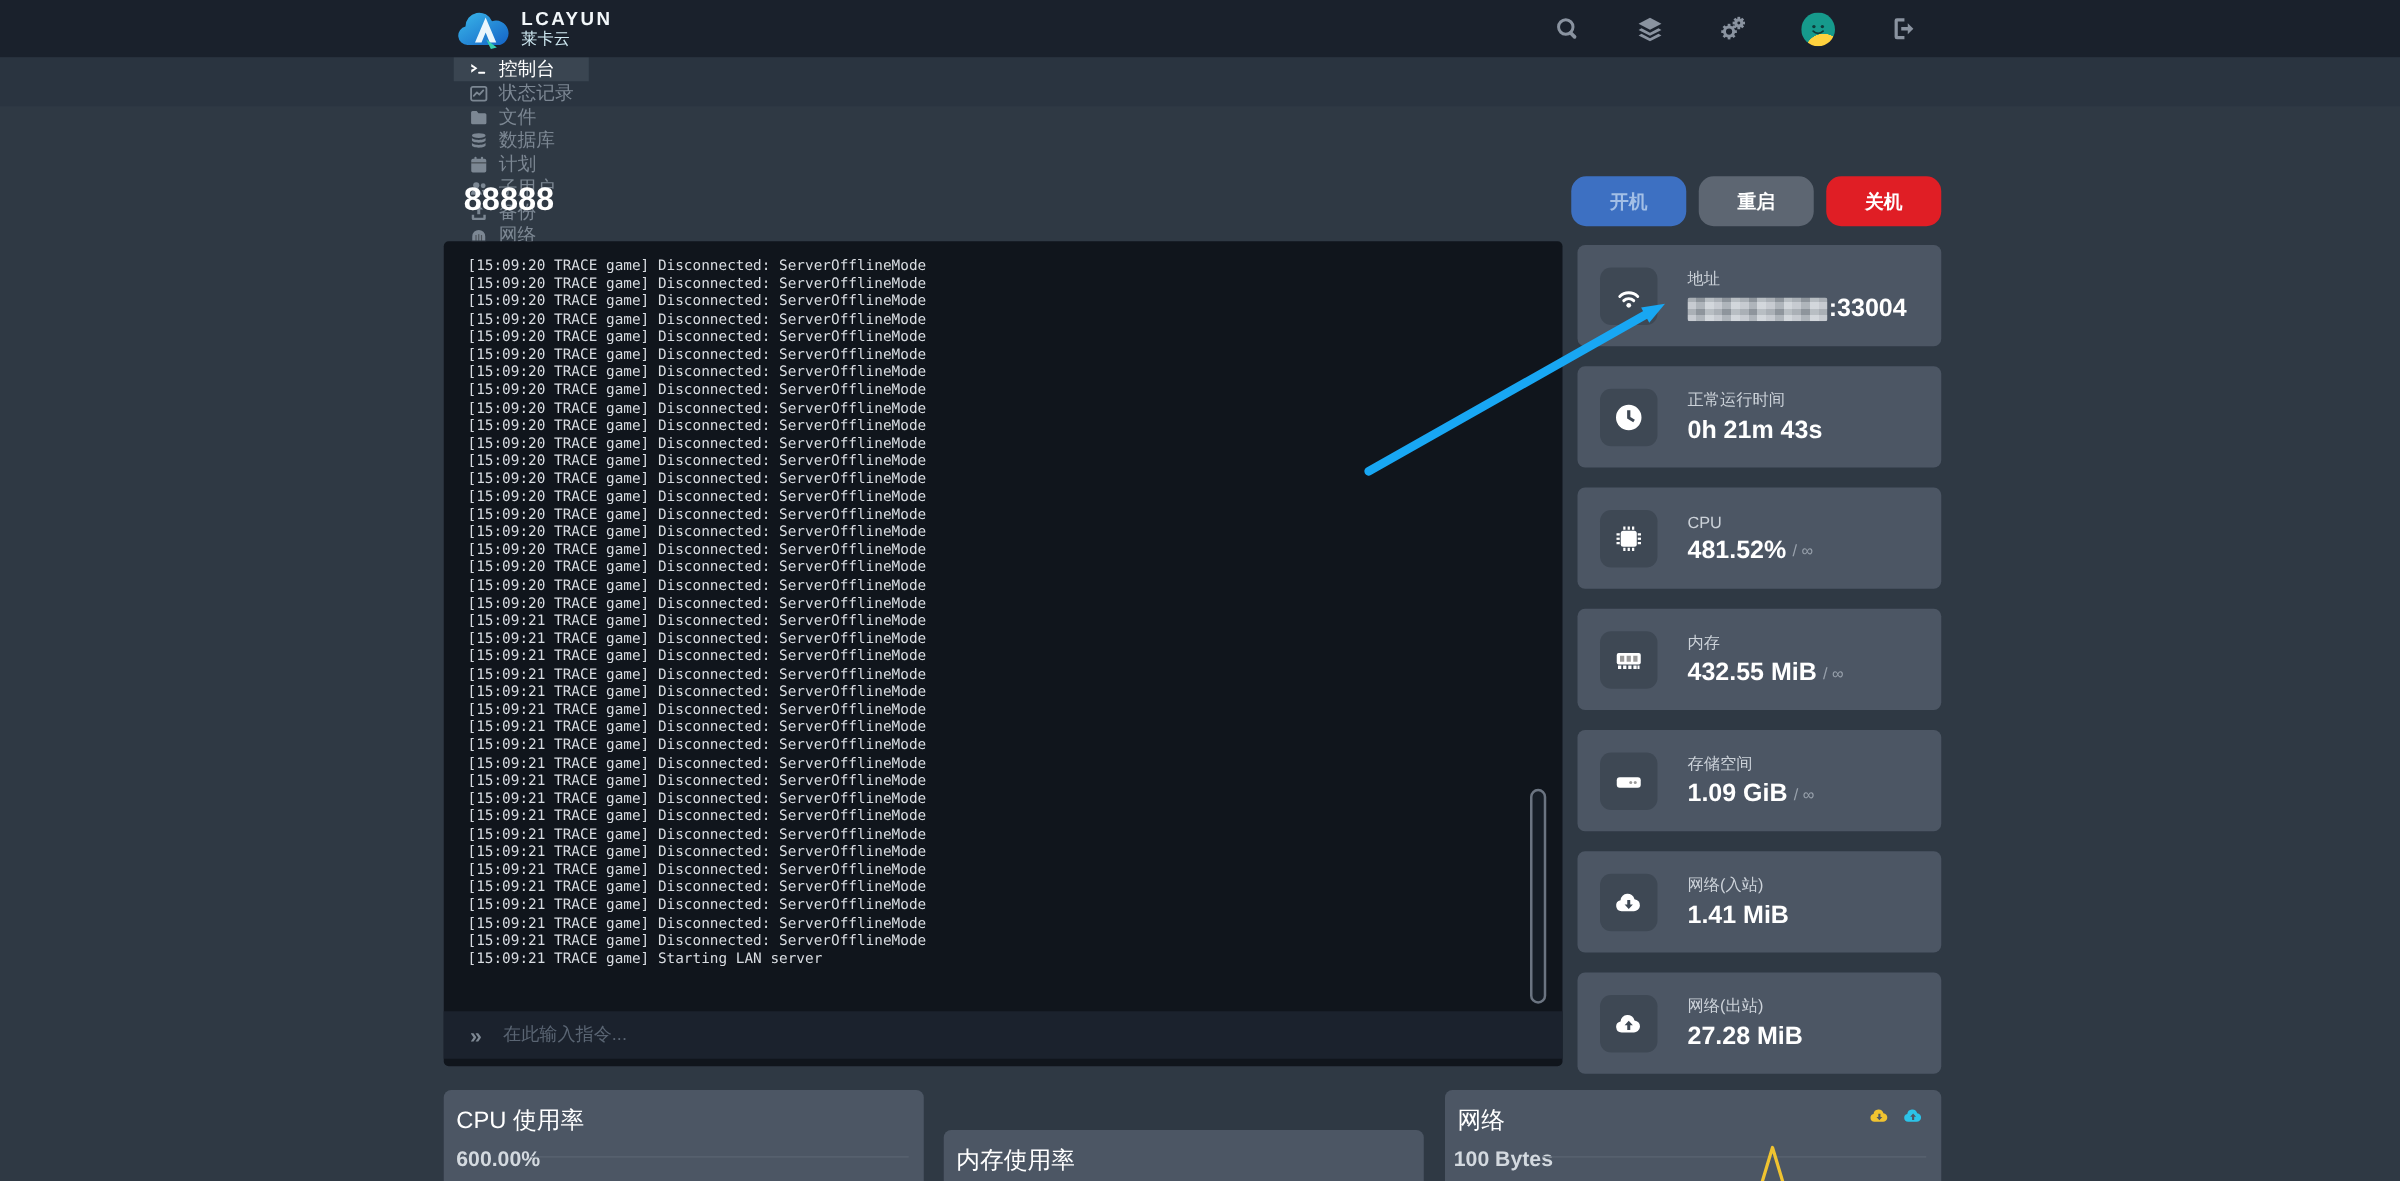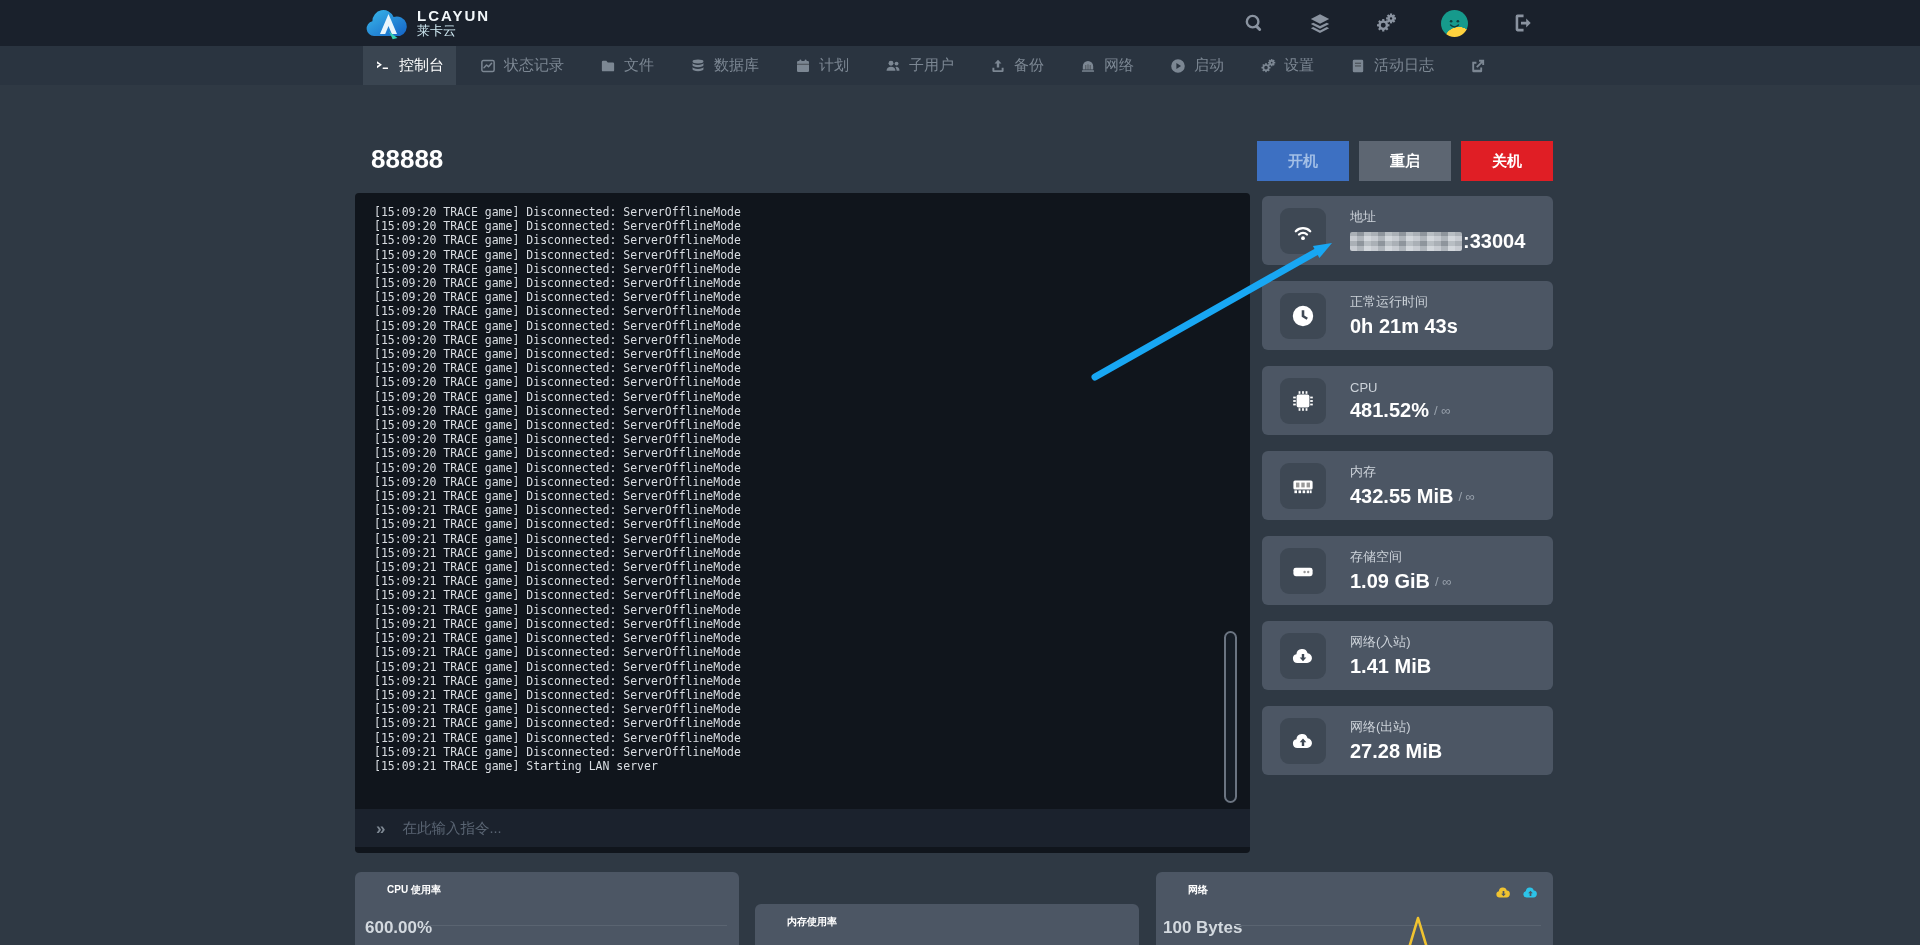--- a/index.html
+++ b/index.html
@@ -17,52 +17,52 @@
   .brand-sub{color:#cfe9f2;font-size:13px;}
   .topbar-icons{display:flex;align-items:center;gap:44px;}
   .tb-icon{width:22px;height:22px;color:#8a93a0;cursor:pointer;display:block;}
   .tb-icon svg{width:100%;height:100%;}
   .avatar{width:27px;height:27px;border-radius:50%;cursor:pointer;
           background-image:radial-gradient(circle at 66% 118%, #ffd23e 0 40%, rgba(0,0,0,0) 41%);
           background-color:#169a8c;overflow:hidden;}
   .avatar svg{width:100%;height:100%;}
   
   .subnav{position:absolute;top:46px;left:0;right:0;height:39px;background:#2a3440;}
-  .subnav-inner{position:absolute;left:363px;height:100%;display:flex;align-items:stretch;}
+  .subnav-inner{position:absolute;left:363px;height:100%;display:flex;align-items:stretch;flex-direction:column;}
   .nav-item{display:flex;align-items:center;gap:8px;padding:0 12px;margin-right:12px;
             font-size:15px;color:#7c8793;cursor:pointer;white-space:nowrap;}
   .nav-item .nv-icon{width:16px;height:16px;display:block;}
   .nav-item .nv-icon svg{width:100%;height:100%;}
   .nav-item.active{background:#3a4551;color:#ffffff;}
   
   .page-title{position:absolute;left:355px;top:128px;margin:16px;
               font-size:26px;font-weight:bold;color:#ffffff;}
   .power-buttons{position:absolute;top:141px;right:367px;display:flex;gap:10px;}
-  .btn{height:40px;border:none;border-radius:0;font-family:inherit;
+  .btn{height:40px;border:none;border-radius:12px;font-family:inherit;
        font-size:15px;font-weight:bold;color:#fff;cursor:pointer;padding:0 31px;}
   .btn-start{color:#a3bfe6;}
   
   .console{position:absolute;left:355px;top:193px;width:895px;height:660px;
            background:#10151c;border-radius:4px;}
   .console-log{position:absolute;top:12px;left:19px;right:30px;bottom:52px;
                overflow:hidden;font-family:"DejaVu Sans Mono",monospace;
                font-size:11.5px;line-height:14.2px;color:#d9dde2;}
   .console-log div{white-space:pre;}
   .console-scrollbar{position:absolute;right:13px;top:438px;width:9px;height:168px;
                      border:2px solid #6b7481;border-radius:7px;background:#161d26;cursor:pointer;}
   .console-input-row{position:absolute;left:0;right:0;bottom:6px;height:38px;
                      background:#1b222d;display:flex;align-items:center;padding:0 21px;gap:15px;}
   .chevrons{color:#7e8893;font-size:17px;font-weight:bold;line-height:1;}
   .console-input{flex:1;background:transparent;border:none;outline:none;
                  font-family:Liberation Sans, sans-serif;font-size:14.5px;color:#cfd6dd;}
   .console-input::placeholder{color:#5a6573;}
   
   .stats{position:absolute;left:1262px;top:196px;width:291px;
          display:flex;flex-direction:column;gap:16px;}
-  .stat-card{height:69px;background:#4c5664;border-radius:6px;
+  .stat-card{height:81px;background:#4c5664;border-radius:6px;
              display:flex;align-items:center;padding-left:18px;gap:24px;box-sizing:border-box;}
   .icon-box{width:46px;height:46px;background:#3e4854;border-radius:9px;
             display:grid;place-items:center;color:#fff;flex:none;}
   .icon-box svg{width:24px;height:24px;}
   .stat-text{display:flex;flex-direction:column;min-width:0;}
   .stat-label{font-size:13px;color:#ccd2d9;}
   .stat-value{font-size:20px;font-weight:bold;color:#fff;margin-top:4px;
               display:flex;align-items:center;white-space:nowrap;}
   .stat-limit{font-size:13px;color:#98a1ac;font-weight:normal;margin-left:5px;}
   .masked{display:inline-block;width:112px;height:19px;border-radius:2px;margin-right:1px;
@@ -70,21 +70,21 @@
             repeating-linear-gradient(0deg, rgba(255,255,255,.22) 0 5px, rgba(0,0,0,.07) 5px 10px),
             repeating-linear-gradient(90deg, #b7bdc4 0 7px, #99a0a8 7px 14px, #c6ccd2 14px 21px);}
   
   .anno-arrow{position:absolute;left:1080px;top:225px;width:270px;height:165px;pointer-events:none;}
   
   .chart-card{position:absolute;top:872px;height:73px;background:#4c5664;
               border-radius:6px 6px 0 0;overflow:hidden;}
   #chart-cpu{left:355px;width:384px;}
   #chart-mem{left:755px;width:384px;margin-top:32px;}
   #chart-net{left:1156px;width:397px;}
-  .chart-title{position:absolute;left:32px;top:11px;font-size:10px;font-weight:bold;color:#fff;}
+  .chart-title{position:absolute;left:10px;top:11px;font-size:19px;font-weight:normal;color:#fff;}
   .grid-label{position:absolute;top:46px;font-size:17px;font-weight:bold;color:#d3d9df;}
   .grid-line{position:absolute;top:53px;height:1px;background:#5a6471;right:12px;}
   #chart-cpu .grid-label{left:10px;} #chart-cpu .grid-line{left:70px;}
   #chart-mem .grid-label{left:13px;} #chart-mem .grid-line{left:66px;}
   #chart-net .grid-label{left:7px;}  #chart-net .grid-line{left:78px;}
   .mem-line{position:absolute;left:68px;right:14px;top:58px;height:3px;}
   .mem-fill{position:absolute;left:68px;right:14px;top:61px;bottom:0;opacity:.5;}
   .net-legend{position:absolute;top:12px;right:14px;display:flex;gap:10px;--cut:#4c5664;}
   .net-legend span{width:17px;height:17px;display:block;}
   .net-legend svg{width:100%;height:100%;}

